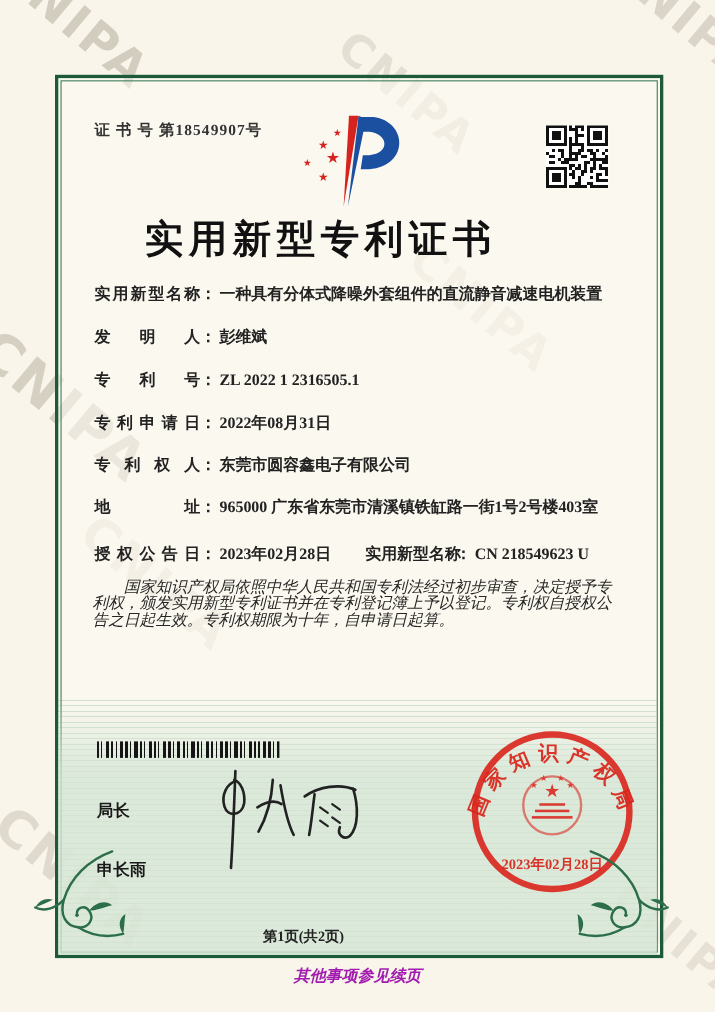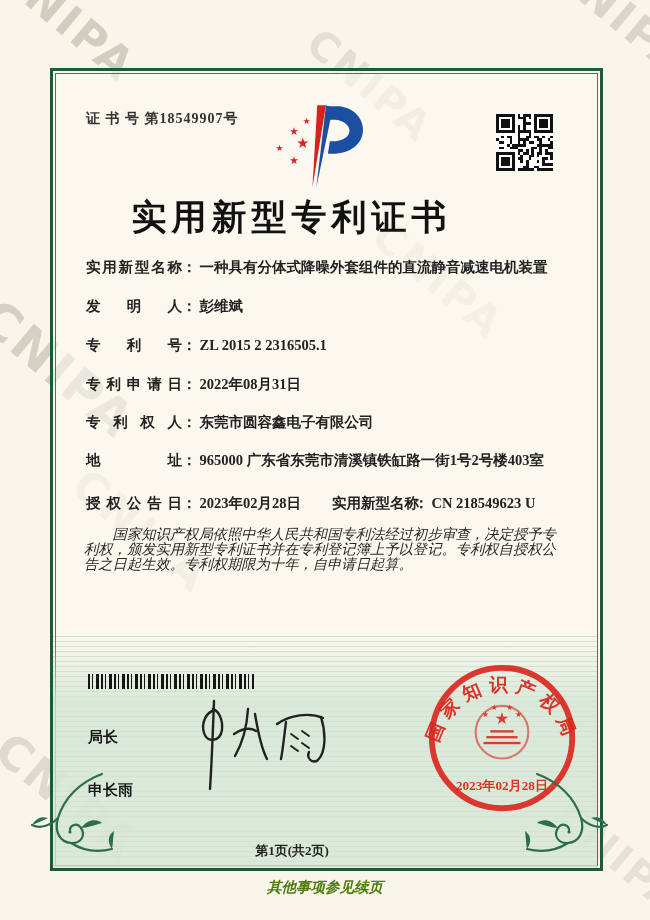--- a/index.html
+++ b/index.html
@@ -32,23 +32,23 @@
   .barcode{position:absolute;left:88px;top:674px;width:166px;height:15px;
            background:repeating-linear-gradient(90deg,#151515 0 2px,rgba(0,0,0,0) 2px 4px,
              #151515 4px 5px,rgba(0,0,0,0) 5px 8px,#151515 8px 11px,rgba(0,0,0,0) 11px 13px);}
   .sig-label{position:absolute;left:88px;font-size:15px;font-weight:600;
              font-family:Liberation Serif, serif;color:#1a1a1a;}
   .sig-script{position:absolute;left:185px;top:696px;width:155px;height:100px;}
   .seal{position:absolute;left:424px;top:660px;width:156px;height:156px;}
   .flourish{position:absolute;top:770px;width:100px;height:100px;}
   .flourish.left{left:24px;}
   .flourish.right{left:515px;transform:scaleX(-1);}
-  .page-info{position:absolute;left:16px;top:842px;width:552px;text-align:center;font-size:13px;font-weight:600;}
+  .page-info{position:absolute;left:0;top:842px;width:552px;text-align:center;font-size:13px;font-weight:600;}
   .cont-note{position:absolute;left:0;top:878px;width:650px;text-align:center;font-size:14.5px;
-             font-style:italic;color:#4d7c0f;font-weight:600;}
+             font-style:italic;color:#a21caf;font-weight:600;}
 </style>
 </head>
 <body>
 
 <div id="page">
 
   <span class="wm" style="left:-14px;top:-6px;font-size:44px;opacity:.30">CNIPA</span>
   <span class="wm" style="left:295px;top:62px;font-size:40px;opacity:.16">CNIPA</span>
   <span class="wm" style="left:540px;top:-10px;font-size:44px;opacity:.24">CNIPA</span>
   <span class="wm" style="left:-34px;top:340px;font-size:50px;opacity:.28">CNIPA</span>
@@ -229,21 +229,21 @@
 
   <div class="title">实用新型专利证书</div>
 
   <div class="row" style="top:297px">
     <span class="flabel">发明人</span><span class="colon">：</span><span class="fvalue">彭维斌</span>
   </div>
   <div class="row" style="top:258px">
     <span class="flabel">实用新型名称</span><span class="colon">：</span><span class="fvalue">一种具有分体式降噪外套组件的直流静音减速电机装置</span>
   </div>
   <div class="row" style="top:336px">
-    <span class="flabel">专利号</span><span class="colon">：</span><span class="fvalue">ZL 2015 2 2316505.1</span>
+    <span class="flabel">专利号</span><span class="colon">：</span><span class="fvalue">ZL 2022 1 2316505.1</span>
   </div>
   <div class="row" style="top:375px">
     <span class="flabel">专利申请日</span><span class="colon">：</span><span class="fvalue">2022年08月31日</span>
   </div>
   <div class="row" style="top:413px">
     <span class="flabel">专利权人</span><span class="colon">：</span><span class="fvalue">东莞市圆容鑫电子有限公司</span>
   </div>
   <div class="row" style="top:451px">
     <span class="flabel">地址</span><span class="colon">：</span><span class="fvalue">965000 广东省东莞市清溪镇铁缸路一街1号2号楼403室</span>
   </div>

